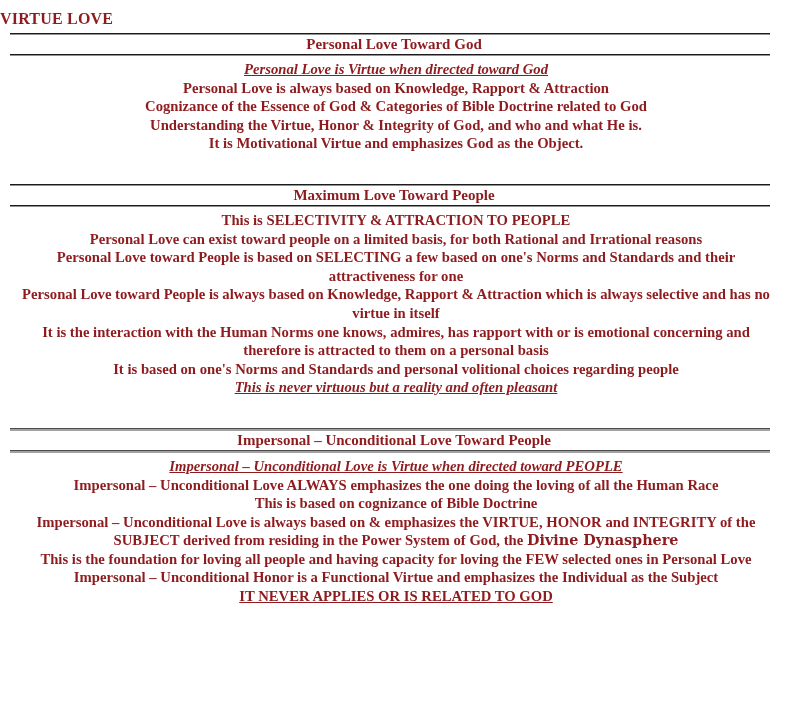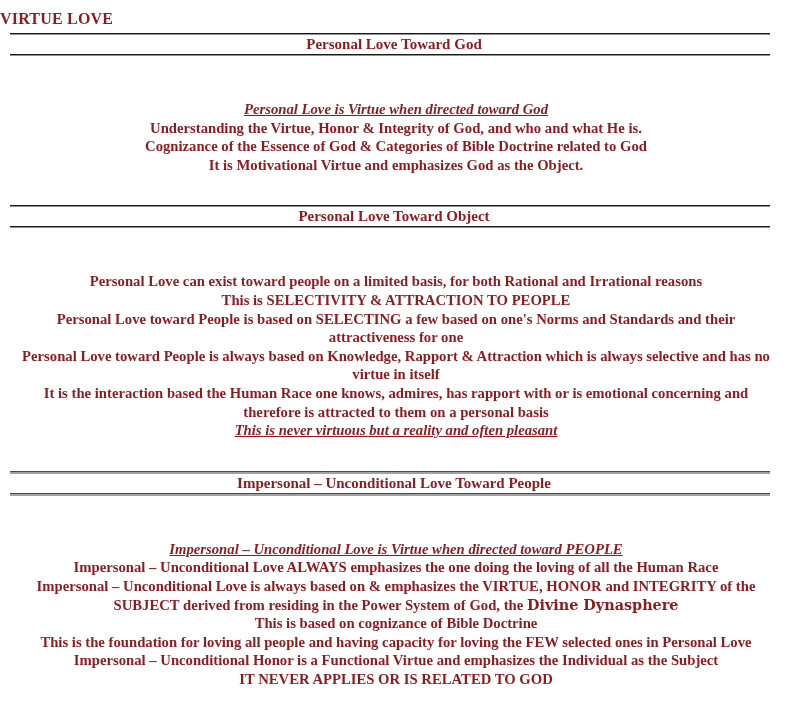--- a/index.html
+++ b/index.html
@@ -37,33 +37,33 @@
   .heading {
     margin: 1px 0;
     text-align: center;
     font-size: 15px;
     line-height: 17px;
     font-weight: 700;
     font-family: Liberation Serif, serif;
   }
   .body {
     padding: 4px 14px 0 18px;
-    margin-top: 40px;
   }
   .body p {
     margin: 0;
     text-align: center;
     font-size: 14.7px;
     line-height: 18.6px;
   }
   p.iu {
     font-style: italic;
     text-decoration: underline;
   }
   p.u {
+    text-decoration: underline;
   }
   .sect--gap {
     margin-bottom: 31px;
   }
   .alt-font {
     font-family: "DejaVu Serif", serif;
     font-size: 14.4px;
   }
 </style>
 </head>
@@ -72,48 +72,50 @@
 <main class="page">
 
   <h1 class="title">VIRTUE LOVE</h1>
 
   <section class="sect">
     <div class="hrule"></div>
     <h2 class="heading">Personal Love Toward God</h2>
     <div class="hrule"></div>
     <div class="body sect--gap">
       <p class="iu">Personal Love is Virtue when directed toward God</p>
+      <p>Personal Love is always based on Knowledge, Rapport &amp; Attraction</p>
+      <p>Cognizance of the Essence of God &amp; Categories of Bible Doctrine related to God</p>
       <p>Understanding the Virtue, Honor &amp; Integrity of God, and who and what He is.</p>
-      <p>Cognizance of the Essence of God &amp; Categories of Bible Doctrine related to God</p>
       <p>It is Motivational Virtue and emphasizes God as the Object.</p>
     </div>
   </section>
 
   <section class="sect">
     <div class="hrule"></div>
-    <h2 class="heading">Personal Love Toward Object</h2>
+    <h2 class="heading">Maximum Love Toward People</h2>
     <div class="hrule"></div>
     <div class="body sect--gap">
+      <p>This is SELECTIVITY &amp; ATTRACTION TO PEOPLE</p>
       <p>Personal Love can exist toward people on a limited basis, for both Rational and Irrational reasons</p>
-      <p>This is SELECTIVITY &amp; ATTRACTION TO PEOPLE</p>
       <p>Personal Love toward People is based on SELECTING a few based on one's Norms and Standards and their attractiveness for one</p>
       <p>Personal Love toward People is always based on Knowledge, Rapport &amp; Attraction which is always selective and has no virtue in itself</p>
-      <p>It is the interaction based the Human Race one knows, admires, has rapport with or is emotional concerning and therefore is attracted to them on a personal basis</p>
+      <p>It is the interaction with the Human Norms one knows, admires, has rapport with or is emotional concerning and therefore is attracted to them on a personal basis</p>
+      <p>It is based on one's Norms and Standards and personal volitional choices regarding people</p>
       <p class="iu">This is never virtuous but a reality and often pleasant</p>
     </div>
   </section>
 
   <section class="sect">
     <div class="hrule hrule--thick"></div>
     <h2 class="heading">Impersonal – Unconditional Love Toward People</h2>
     <div class="hrule hrule--thick"></div>
     <div class="body">
       <p class="iu">Impersonal – Unconditional Love is Virtue when directed toward PEOPLE</p>
       <p>Impersonal – Unconditional Love ALWAYS emphasizes the one doing the loving of all the Human Race</p>
+      <p>This is based on cognizance of Bible Doctrine</p>
       <p><span>Impersonal – Unconditional Love is always based on &amp; emphasizes the VIRTUE, HONOR and INTEGRITY of the SUBJECT derived from residing in the Power System of God, the </span><span class="alt-font">Divine Dynasphere</span></p>
-      <p>This is based on cognizance of Bible Doctrine</p>
       <p>This is the foundation for loving all people and having capacity for loving the FEW selected ones in Personal Love</p>
       <p>Impersonal – Unconditional Honor is a Functional Virtue and emphasizes the Individual as the Subject</p>
       <p class="u">IT NEVER APPLIES OR IS RELATED TO GOD</p>
     </div>
   </section>
 
 </main>
 
 </body></html>

